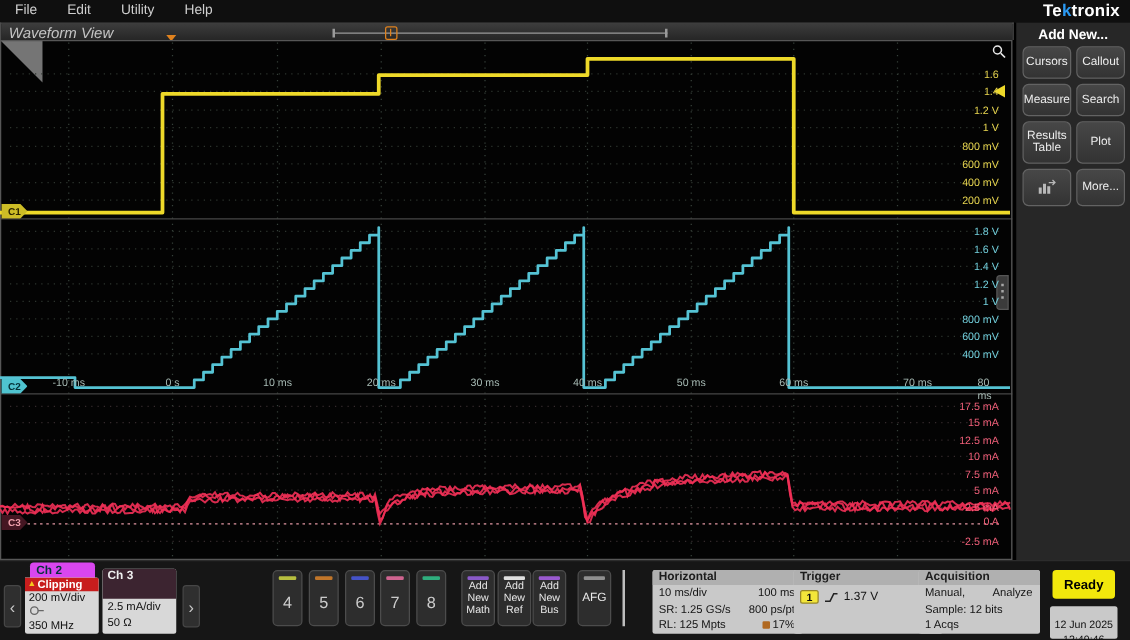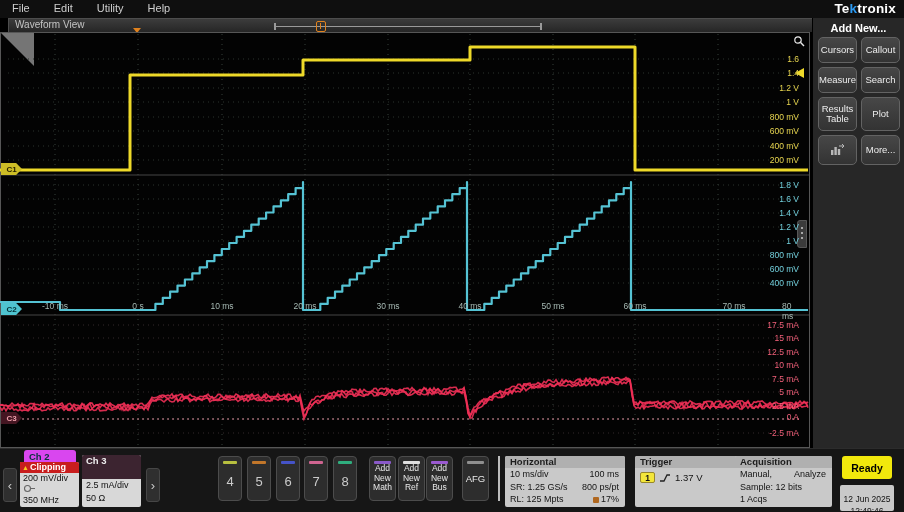--- a/index.html
+++ b/index.html
@@ -6,22 +6,22 @@
   #app{position:relative;width:904px;height:512px;background:#000;overflow:hidden;
        font-family:"Liberation Sans",sans-serif;-webkit-font-smoothing:antialiased;}
   .abs{position:absolute;}
   
   .menubar{left:0;top:0;width:904px;height:18px;background:#0f0f0f;color:#cfcfcf;font-size:11px;}
   .menu-items{position:absolute;left:12px;top:2px;}
   .menu-item{display:inline-block;margin-right:24px;cursor:default;}
   .logo{position:absolute;right:8px;top:1px;font-size:13.5px;font-weight:bold;color:#fff;letter-spacing:.2px;}
   .logo .accent{color:#2b9af3;}
   
-  .titlebar{left:8px;top:18px;width:811px;height:14px;background:linear-gradient(#3c3c3c,#262626);
-            border:1px solid #4d4d4d;border-bottom:none;box-sizing:border-box;color:#c4c4c4;font-size:10px;}
+  .titlebar{left:0;top:18px;width:811px;height:14px;background:linear-gradient(#3c3c3c,#262626);
+            border:1px solid #4d4d4d;border-bottom:none;box-sizing:border-box;color:#c4c4c4;font-size:12px;font-style:italic;}
   .title-text{position:absolute;left:6px;top:0px;}
   .hslider-track{position:absolute;left:267px;top:7px;width:266px;height:1px;background:#9a9a9a;}
   .hsl-end{position:absolute;top:4px;width:2px;height:7px;background:#9a9a9a;}
   .hslider-marker{position:absolute;left:307px;top:2px;width:8px;height:9px;border:1px solid #e0821e;border-radius:2px;}
   .hslider-marker::after{content:"";position:absolute;left:3px;top:1px;width:1px;height:6px;background:#e0821e;}
   .trig-caret{left:133px;top:28px;width:0;height:0;border-left:4px solid transparent;border-right:4px solid transparent;border-top:5px solid #e0821e;}
   
   .plot{left:0;top:32px;width:810px;height:416px;background:#030303;border-right:1px solid #3a3a3a;box-sizing:border-box;}
   .wavesvg{position:absolute;left:0;top:0;}
   .lbl{position:absolute;font-size:8.5px;line-height:10px;right:10px;text-align:right;}
@@ -282,21 +282,21 @@
           <div>New</div>
           <div>Bus</div>
         </div>
         <div class="addbtn" style="left: 462px; font-size: 9.5px;">
           <div class="stripe" style="background: rgb(143, 143, 143);"></div>
           <div>AFG</div>
         </div>
       </div>
     <div class="vdiv"></div>
 
-    <div class="panel" style="left:505px;width:120px">
+    <div class="panel" style="left:522px;width:120px">
       <div class="panel-h">Horizontal</div>
       <div id="h-rows">
           <div class="prow">
             <span>10 ms/div</span>
             <span>100 ms</span>
           </div>
           <div class="prow">
             <span>SR: 1.25 GS/s</span>
             <span>800 ps/pt</span>
           </div>

